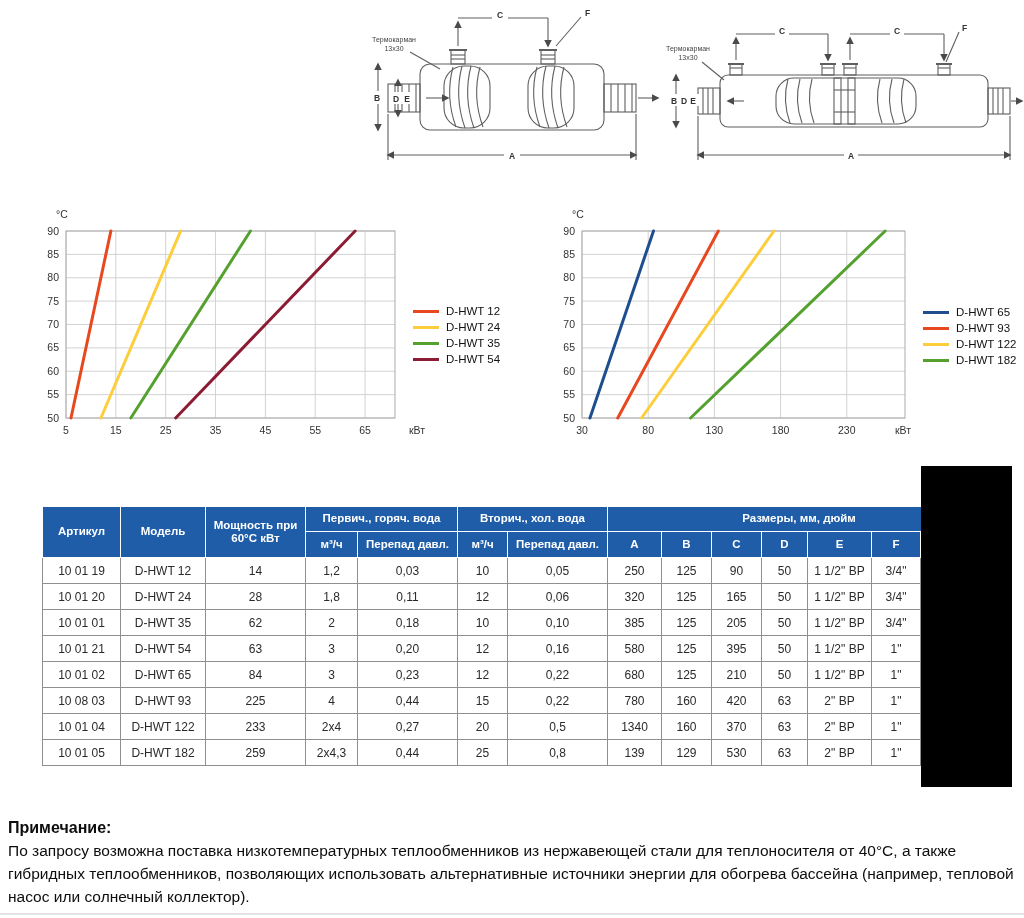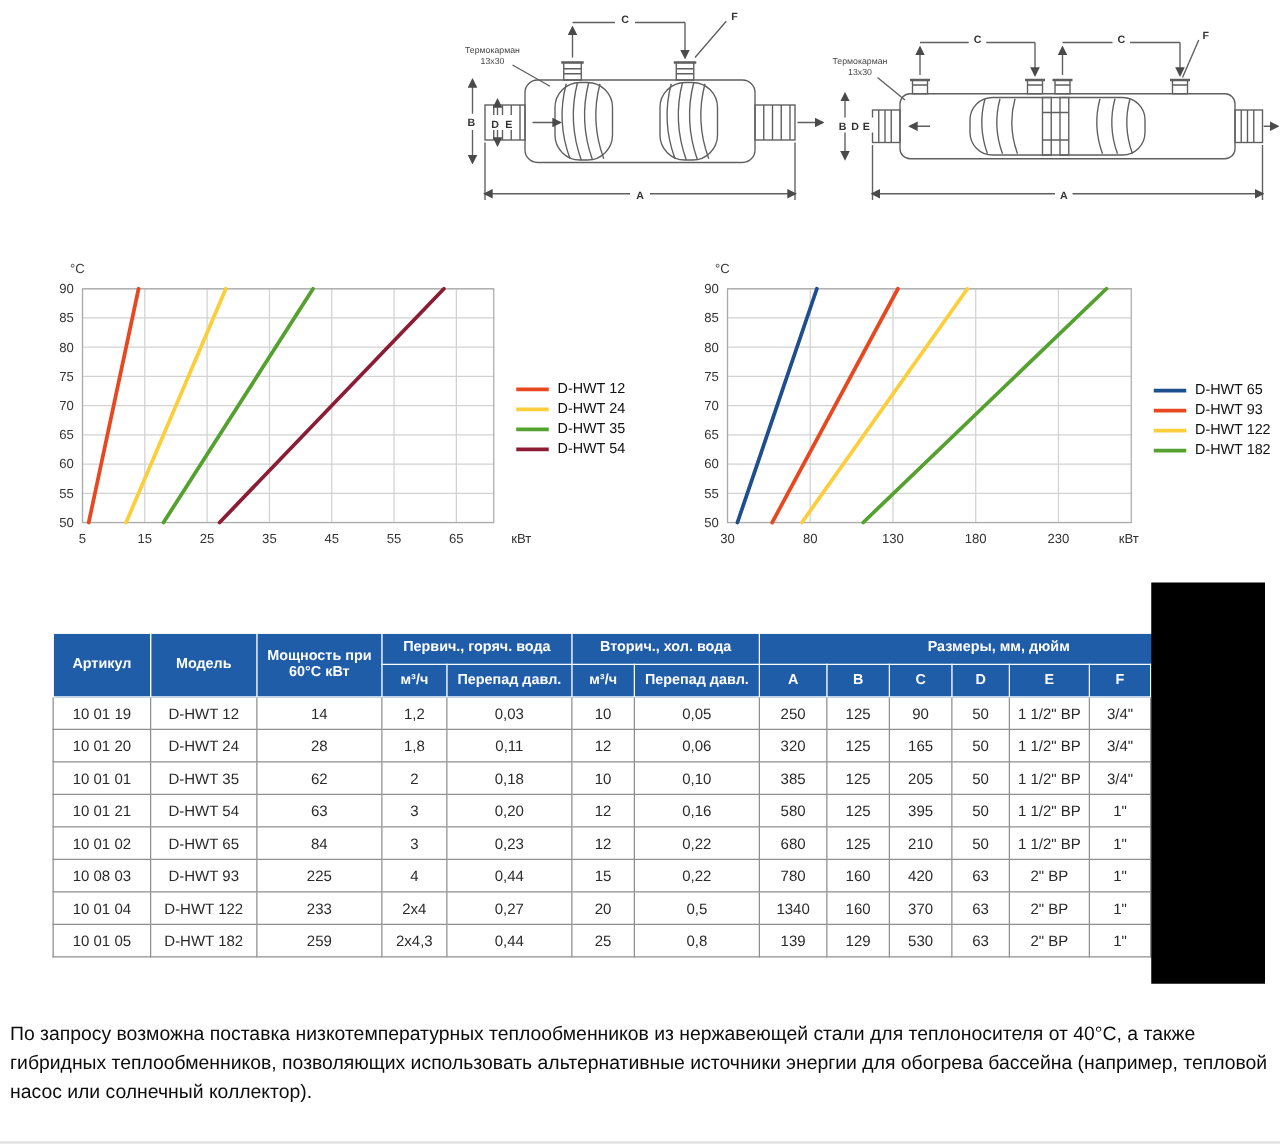--- a/index.html
+++ b/index.html
@@ -479,17 +479,20 @@
           <td>2" ВР</td>
           <td>1"</td>
           <td class="fillcol"></td>
         </tr>
       </tbody>
   </table>
 
   <div class="black-box"></div>
 
   <div class="note">
+    <div>
+      <span class="note-title">Примечание</span><span class="note-title">:</span>
+    </div>
     <div>По запросу возможна поставка низкотемпературных теплообменников из нержавеющей стали для теплоносителя от 40°С, а также гибридных теплообменников, позволяющих использовать альтернативные источники энергии для обогрева бассейна (например, тепловой насос или солнечный коллектор).</div>
   </div>
 
   <div class="bottom-rule"></div>
 </div>
 
 </body></html>

